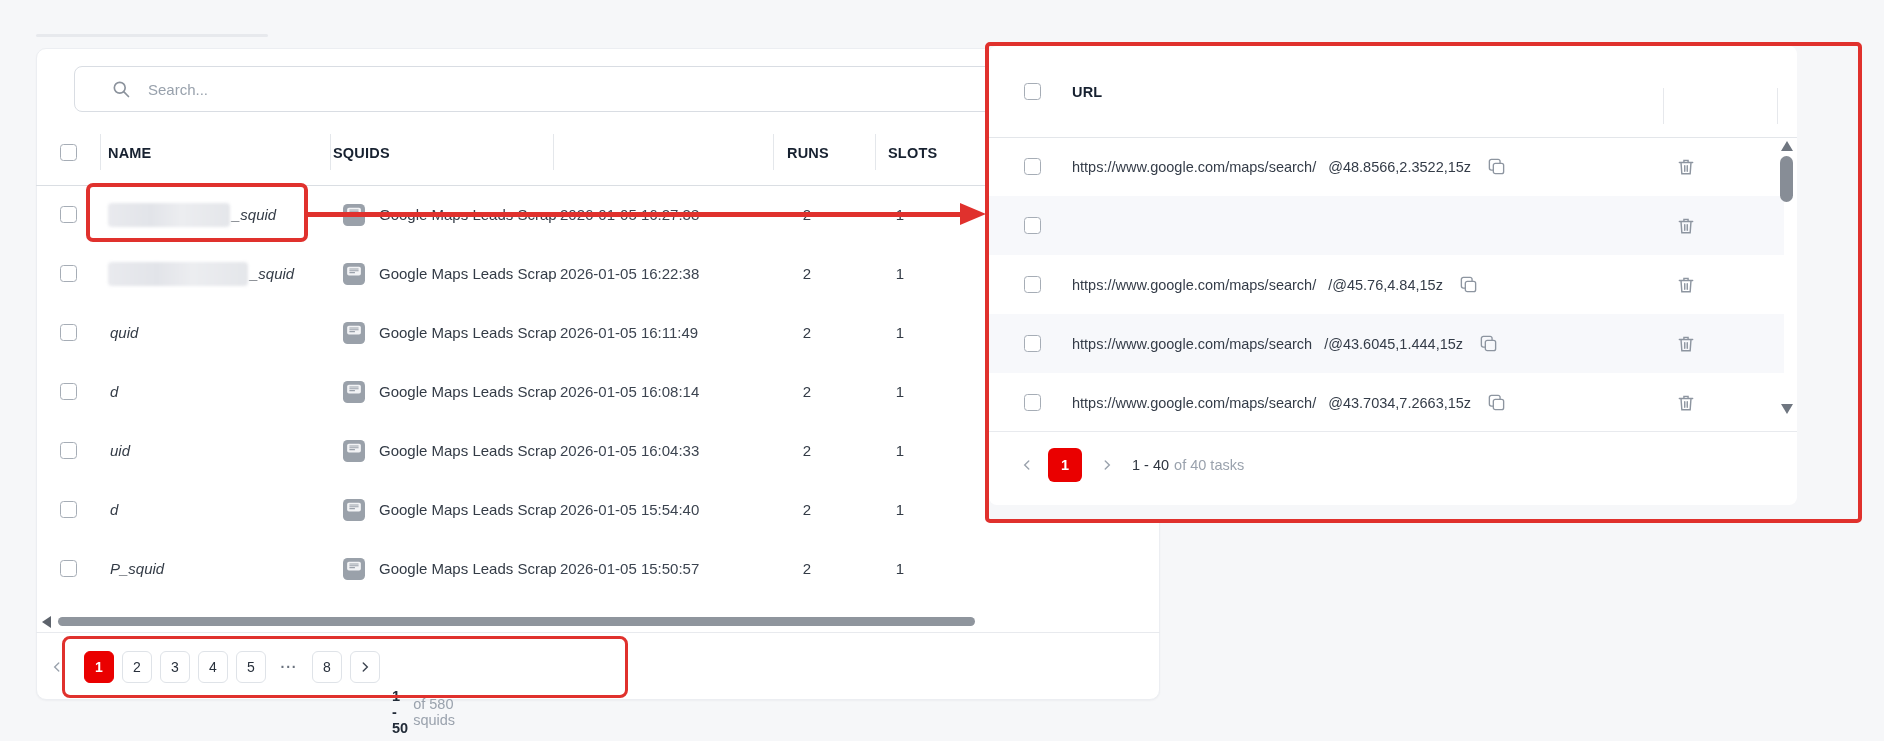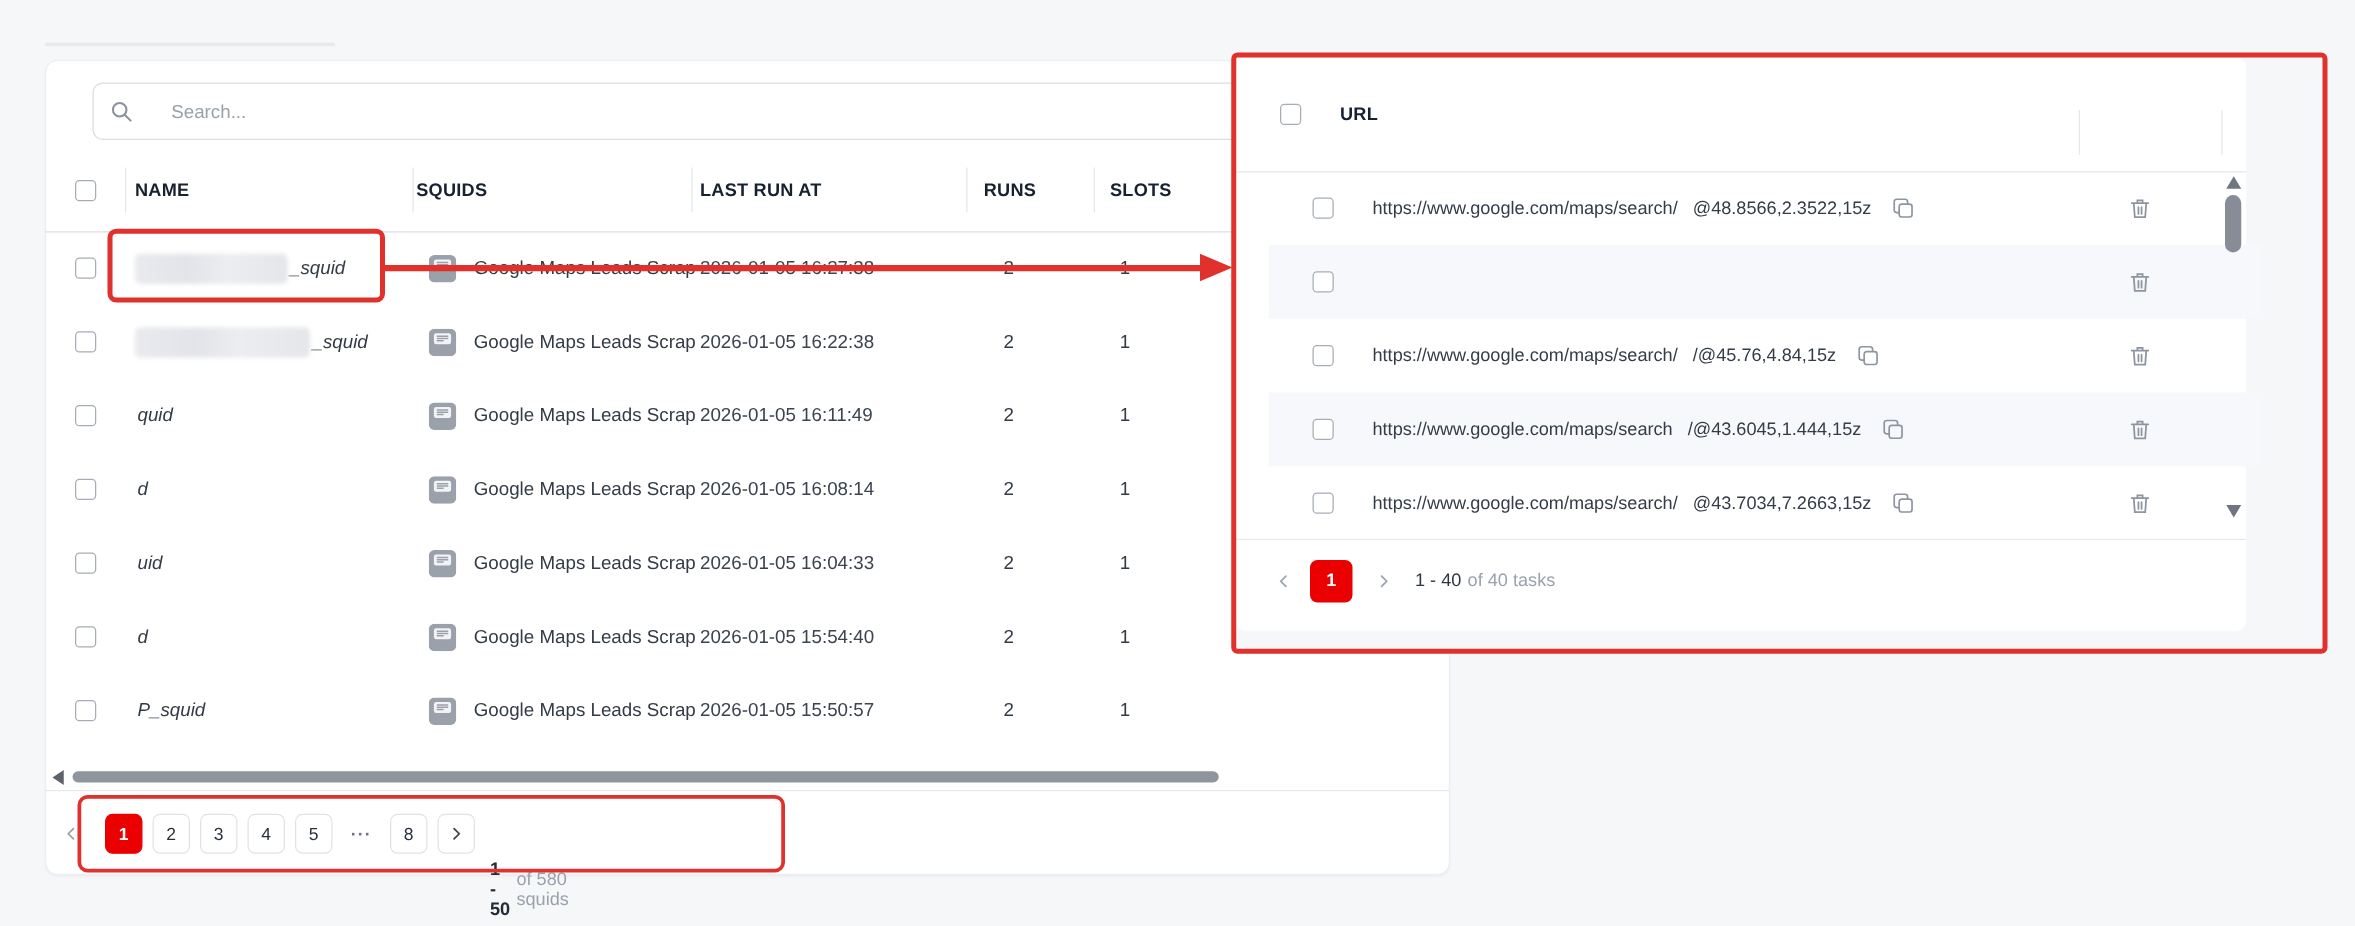--- a/index.html
+++ b/index.html
@@ -12,21 +12,21 @@
   
   .tabline { position:absolute; left:36px; top:34px; width:232px; height:3px; background:#e7e9ed; border-radius:2px; }
   .card-left {
     position:absolute; left:36px; top:48px; width:1124px; height:652px;
     background:#fff; border:1px solid #eceef2; border-radius:10px;
     box-shadow:0 1px 2px rgba(20,30,50,.04); z-index:1;
   }
   .searchbox {
     position:absolute; left:74px; top:66px; width:1056px; height:46px;
     border:1.5px solid #d9dde3; border-radius:8px; background:#fff; z-index:2;
-    display:flex; align-items:center; padding-left:12px; gap:30px;
+    display:flex; align-items:center; padding-left:36px; gap:17px;
   }
   .searchbox svg { width:20px; height:20px; stroke:#8b929c; flex:0 0 auto; }
   .searchbox input {
     border:none; outline:none; font-family:inherit; font-size:15px; color:#3a4250;
     flex:1; background:transparent;
   }
   .searchbox input::placeholder { color:#98a1ac; }
   
   .lt-header { position:absolute; left:36px; top:120px; width:1124px; height:65px; z-index:2; }
   .lt-header .hsep { position:absolute; top:14px; width:1px; height:36px; background:#e4e7eb; }
@@ -74,21 +74,21 @@
   .psummary .muted { color:#9aa2ad; }
   
   .rp-bg { position:absolute; left:989px; top:46px; width:869px; height:473px; background:#f6f7f9; z-index:5; }
   .card-right { position:absolute; left:989px; top:46px; width:808px; height:459px;
                 background:#fff; border-radius:8px; z-index:6; }
   .rt-hcell { position:absolute; left:1072px; top:46px; height:91px; display:flex; align-items:center;
               font-weight:bold; font-size:14.5px; color:#172130; z-index:7; letter-spacing:.2px; }
   .rt-hcheck { position:absolute; left:1024px; top:46px; height:91px; display:flex; align-items:center; z-index:7; }
   .rt-hsep { position:absolute; top:88px; width:1px; height:36px; background:#e6e8ec; z-index:7; }
   .rt-hborder { position:absolute; left:989px; top:137px; width:808px; height:1px; background:#e3e6ea; z-index:7; }
-  .urow { position:absolute; left:1015px; width:795px; height:59px; z-index:7;padding-left:16px; }
+  .urow { position:absolute; left:989px; width:795px; height:59px; z-index:7;padding-left:16px; }
   .urow.alt { background:#f7f8fb; }
   .u-check { position:absolute; left:35px; top:0; height:59px; display:flex; align-items:center; }
   .u-text { position:absolute; left:83px; top:0; height:59px; display:flex; align-items:center; gap:6px;
             font-size:14.5px; color:#343c48; white-space:nowrap; }
   .copy-ic { width:19px; height:19px; color:#8d95a0; margin-left:10px; }
   .copy-ic svg, .trash-ic svg { width:100%; height:100%; stroke:currentColor; fill:none; }
   .u-trash { position:absolute; left:687px; top:0; height:59px; display:flex; align-items:center; }
   .trash-ic { width:20px; height:20px; color:#8d95a0; }
   .urow:nth-of-type(1) .ublur{width:150px} .urow:nth-of-type(2) .ublur{width:145px}
   .urow:nth-of-type(3) .ublur{width:110px} .urow:nth-of-type(4) .ublur{width:138px}
@@ -142,21 +142,20 @@
     <div class="hsep" style="left:64px"></div>
     <div class="hsep" style="left:294px"></div>
     <div class="hsep" style="left:517px"></div>
     <div class="hsep" style="left:737px"></div>
     <div class="hsep" style="left:839px"></div>
     <div class="lt-hcell" style="left:24px">
         <span class="cb"></span>
       </div>
     <div class="lt-hcell" style="left:72px">NAME</div>
     <div class="lt-hcell" style="left:297px">SQUIDS</div>
-    <div class="lt-hcell" style="left:524px">LAST RUN AT</div>
     <div class="lt-hcell" style="left:751px">RUNS</div>
     <div class="lt-hcell" style="left:852px">SLOTS</div>
   </div>
   <div class="lt-hborder"></div>
 
   <div class="lrow" style="top:185px">
     <div class="cell c-check">
         <span class="cb"></span>
       </div>
     <div class="cell c-name">

